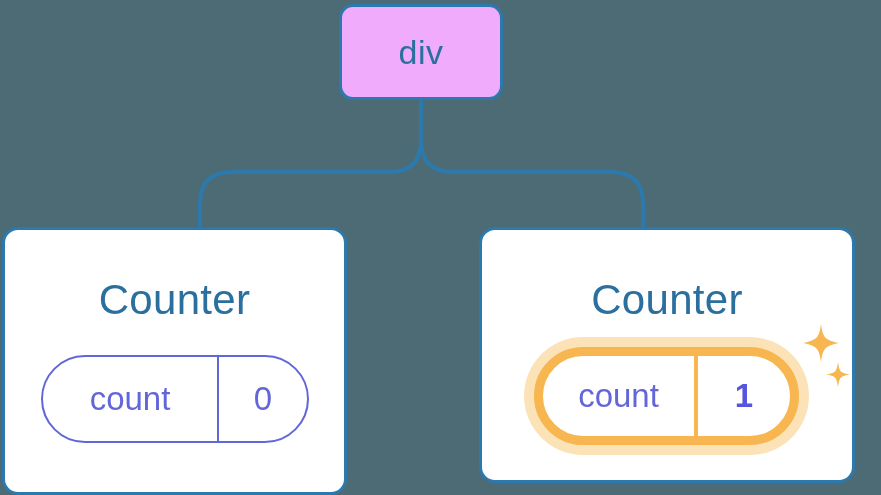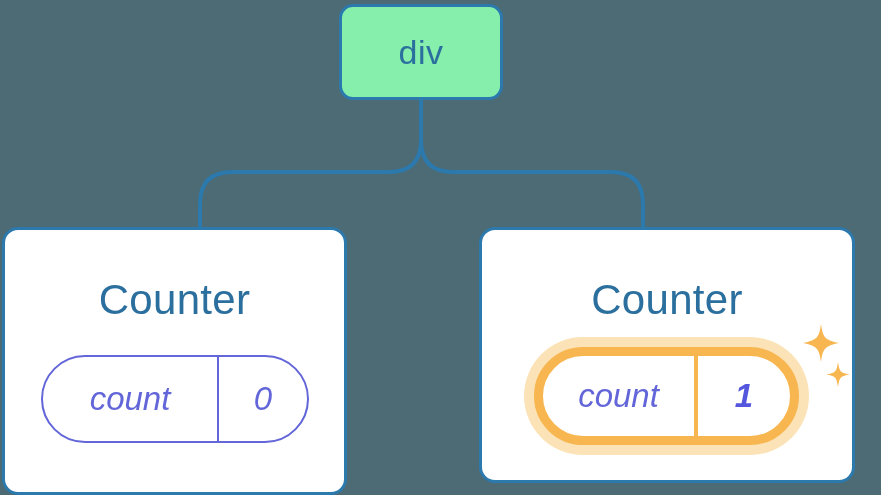--- a/index.html
+++ b/index.html
@@ -28,21 +28,21 @@
     height: 495px;
   }
 
   
   .node-root {
     position: absolute;
     left: 339px;
     top: 4px;
     width: 164px;
     height: 96px;
-    background: #86efac;
+    background: #f0abfc;
     border: 3px solid #2b79ad;
     border-radius: 14px;
     box-sizing: border-box;
     display: flex;
     align-items: center;
     justify-content: center;
   }
   .node-root-label {
     font-size: 34px;
     color: #2b6f9e;
@@ -98,21 +98,20 @@
     width: 285px;
     height: 118px;
     align-items: center;
     justify-content: center;
   }
   .pill {
     display: flex;
     align-items: stretch;
     box-sizing: border-box;
     background: #ffffff;
-    font-style: italic;
   }
   .pill-plain {
     width: 268px;
     height: 88px;
     border: 2px solid #6366d8;
     border-radius: 44px;
   }
   .pill-key, .pill-val {
     display: flex;
     align-items: center;

